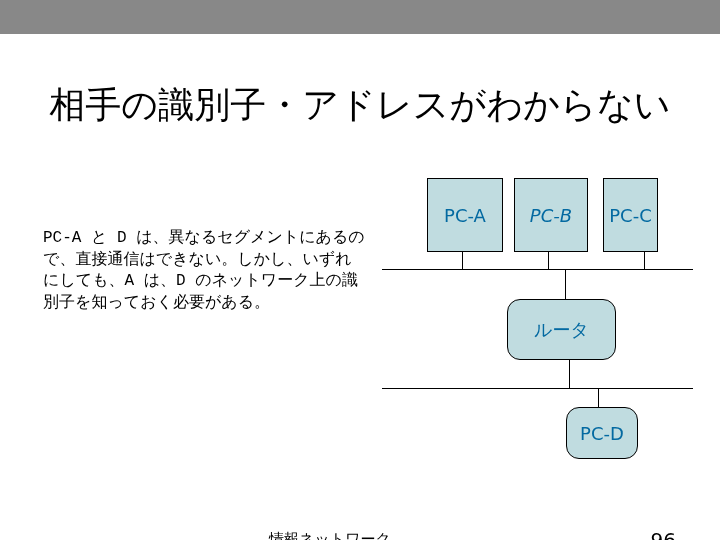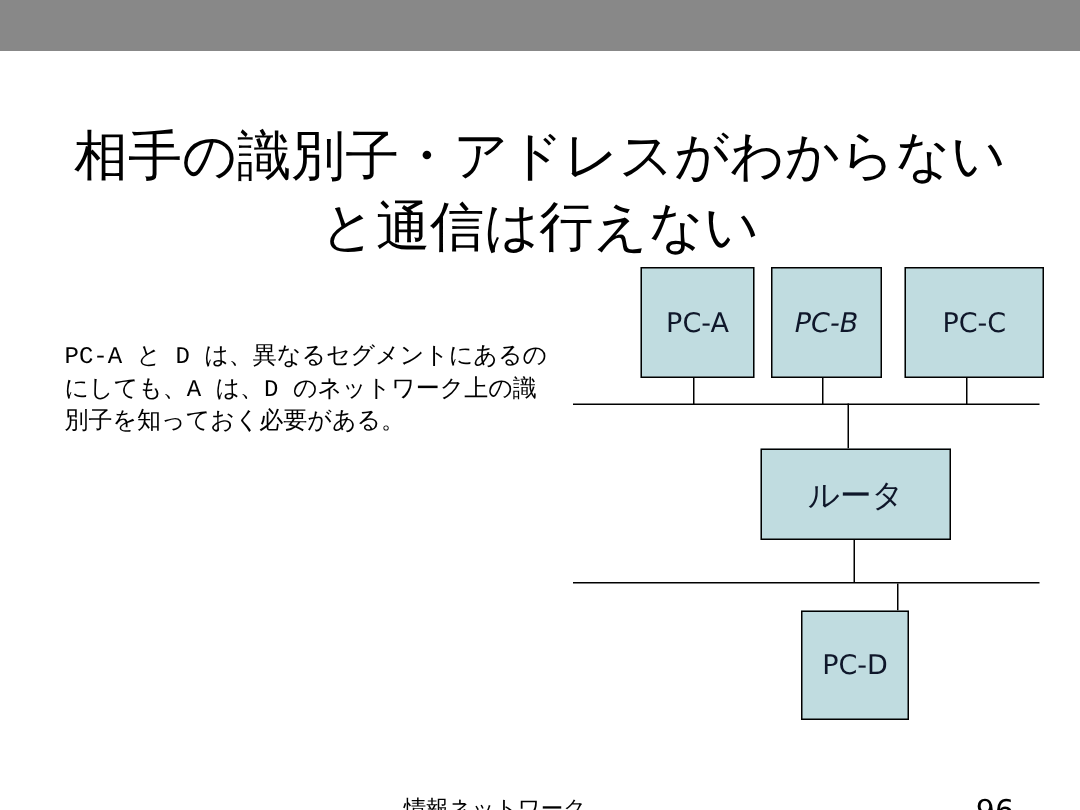--- a/index.html
+++ b/index.html
@@ -45,27 +45,27 @@
   
   .node {
     position: absolute;
     background: #c0dce0;
     border: 1px solid #000000;
     box-sizing: border-box;
     display: flex;
     align-items: center;
     justify-content: center;
     font-size: 18px;
-    color: #0f172a;
+    color: #0369a1;
   }
   .node-pc-a { left: 427px; top: 144px; width: 76px; height: 74px; }
   .node-pc-b { left: 514px; top: 144px; width: 74px; height: 74px; font-style: italic; }
-  .node-pc-c { left: 603px; top: 144px; width: 93px; height: 74px; }
-  .node-router { left: 507px; top: 265px; width: 127px; height: 61px; font-size: 21px; }
-  .node-pc-d { left: 534px; top: 373px; width: 72px; height: 73px; }
+  .node-pc-c { left: 603px; top: 144px; width: 55px; height: 74px; }
+  .node-router { left: 507px; top: 265px; width: 109px; height: 61px; font-size: 18px; border-radius: 13px; }
+  .node-pc-d { left: 566px; top: 373px; width: 72px; height: 52px; border-radius: 13px; }
 
   .hline, .vline {
     position: absolute;
     background: #000000;
   }
   .hline { height: 1px; }
   .vline { width: 1px; }
 
   .bus-1 { left: 382px; top: 235px; width: 311px; }
   .bus-2 { left: 382px; top: 354px; width: 311px; }
@@ -95,25 +95,25 @@
     color: #000000;
   }
 </style>
 </head>
 <body>
 
 <div class="slide">
 
   <h1 class="title">
     <div>相手の識別子・アドレスがわからない</div>
-    <div>と通信は行えない</div>
   </h1>
 
   <div class="body-text">
     <div>PC-A と D は、異なるセグメントにあるの</div>
+    <div>で、直接通信はできない。しかし、いずれ</div>
     <div>にしても、A は、D のネットワーク上の識</div>
     <div>別子を知っておく必要がある。</div>
   </div>
 
   <div>
 
     <div class="hline bus-1"></div>
     <div class="vline link-pc-a"></div>
     <div class="vline link-pc-b"></div>
     <div class="vline link-pc-c"></div>

